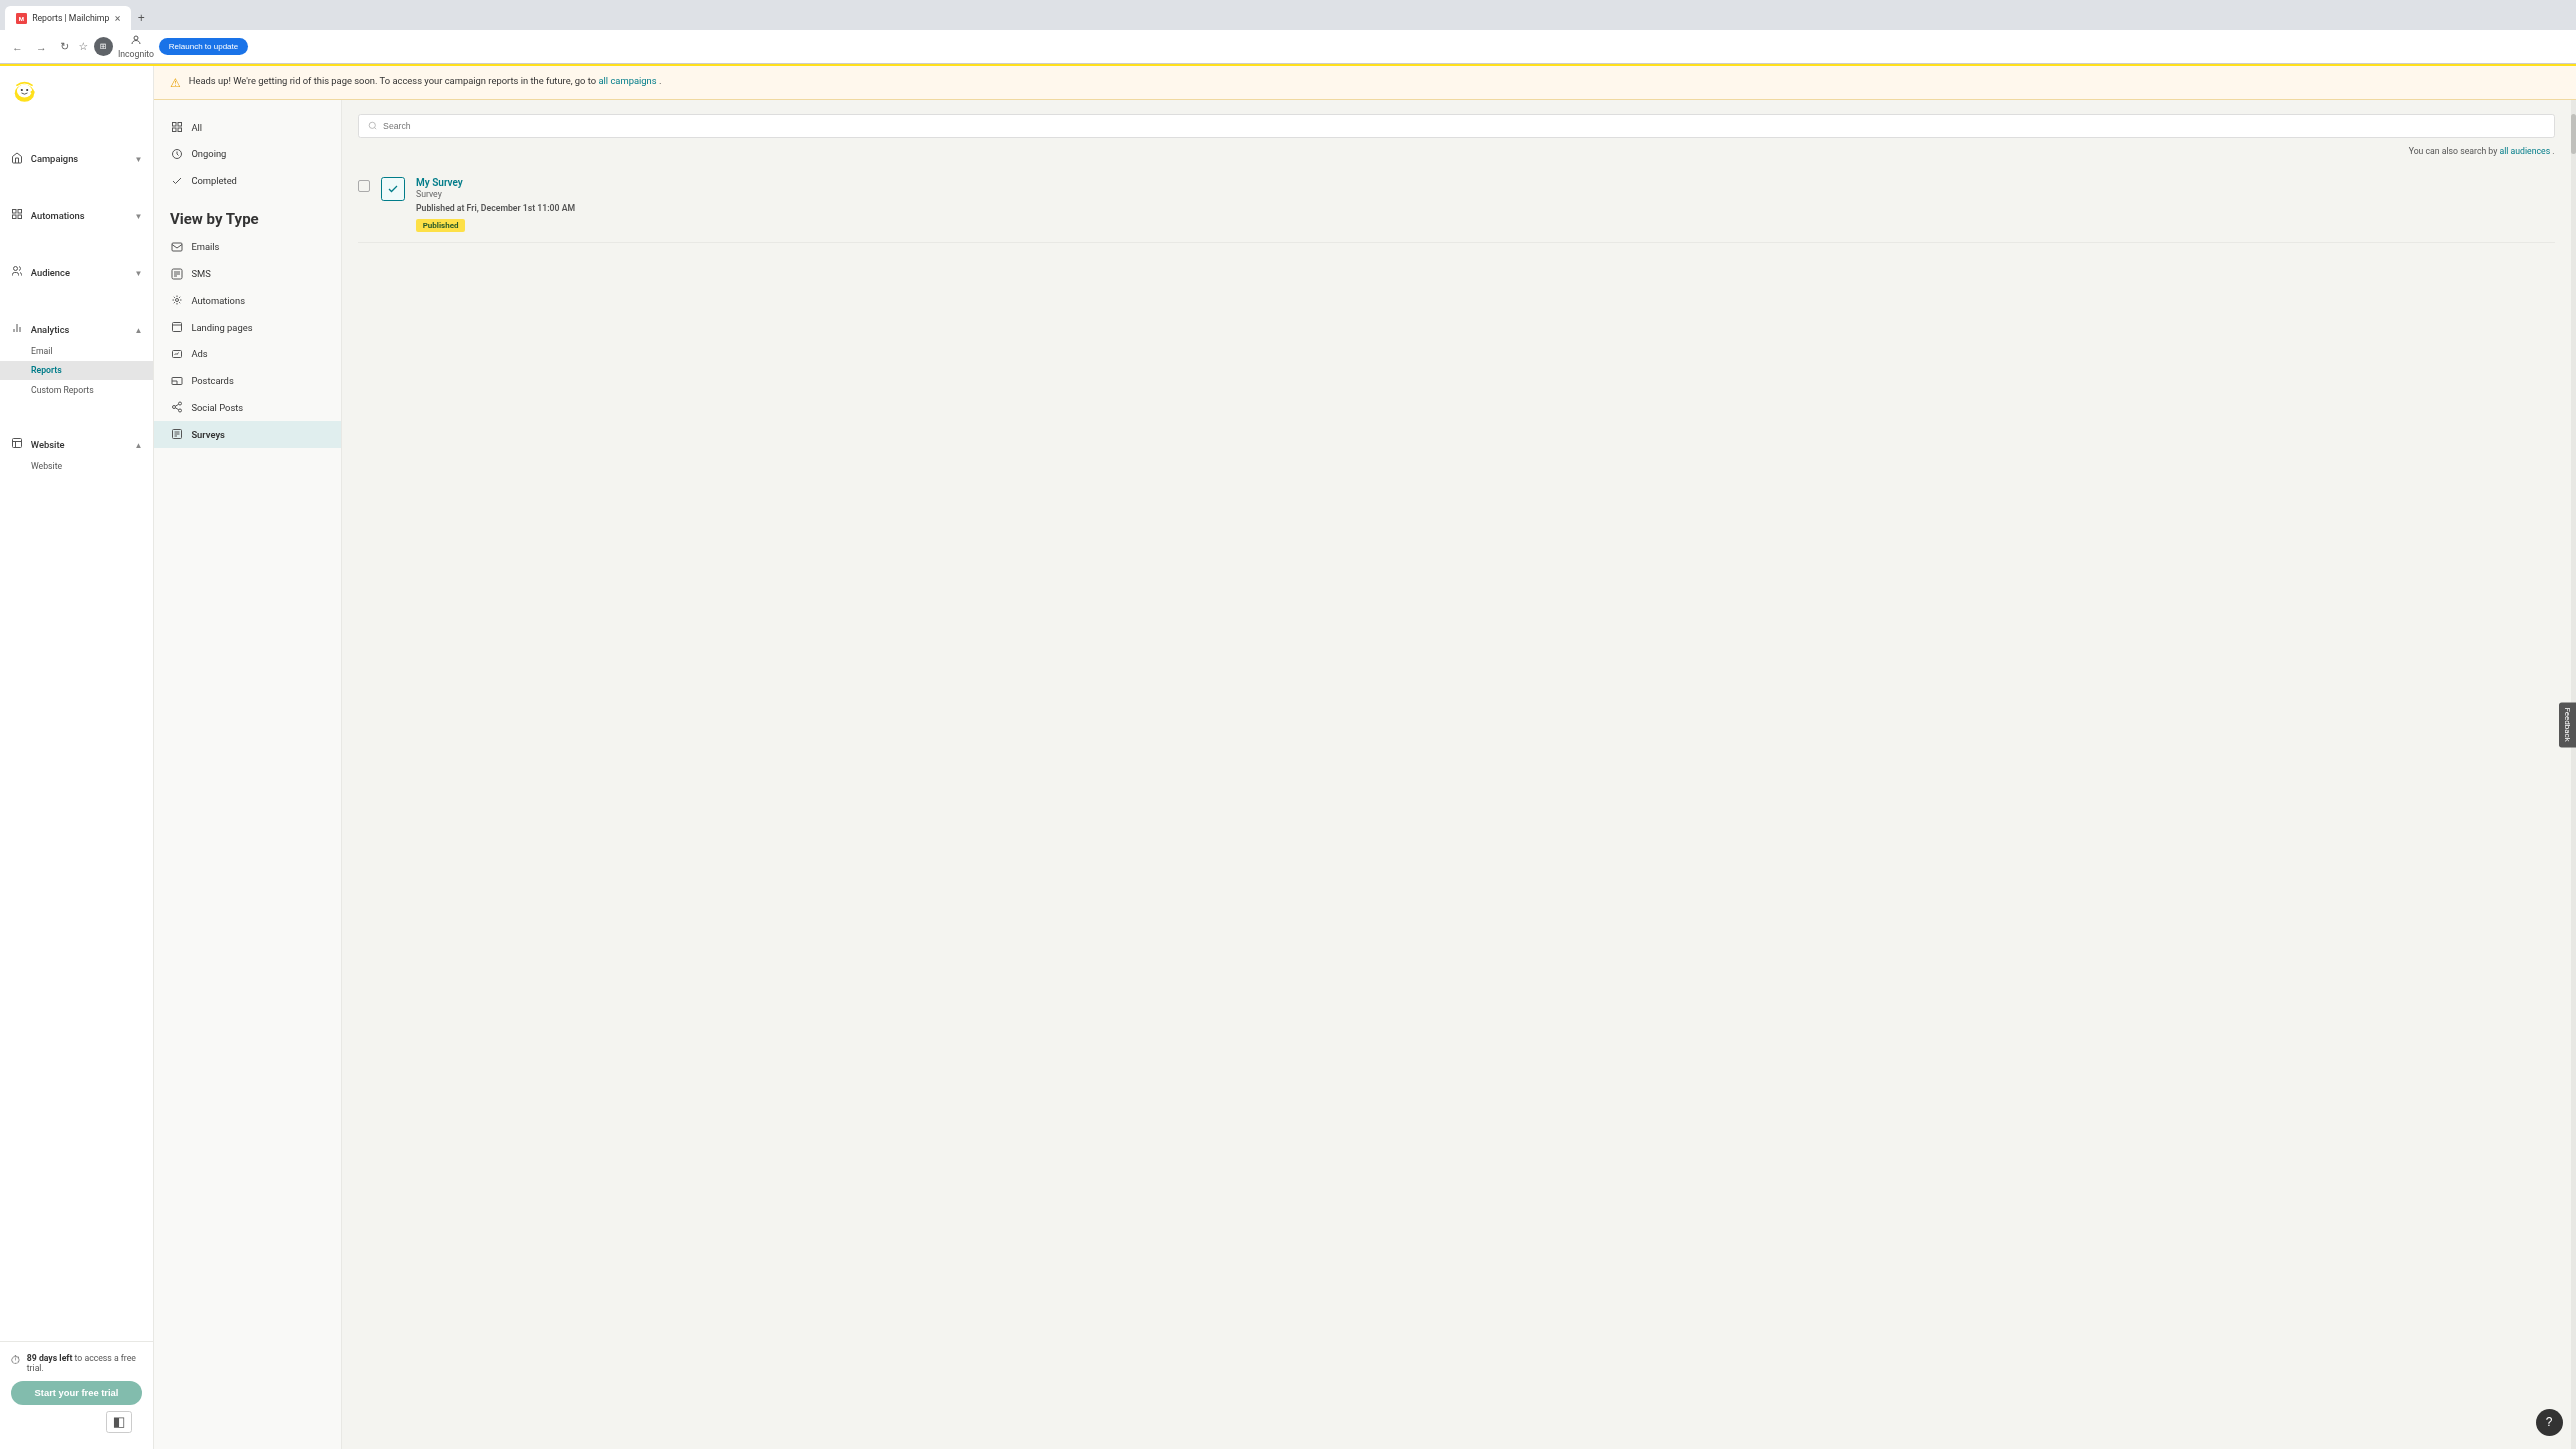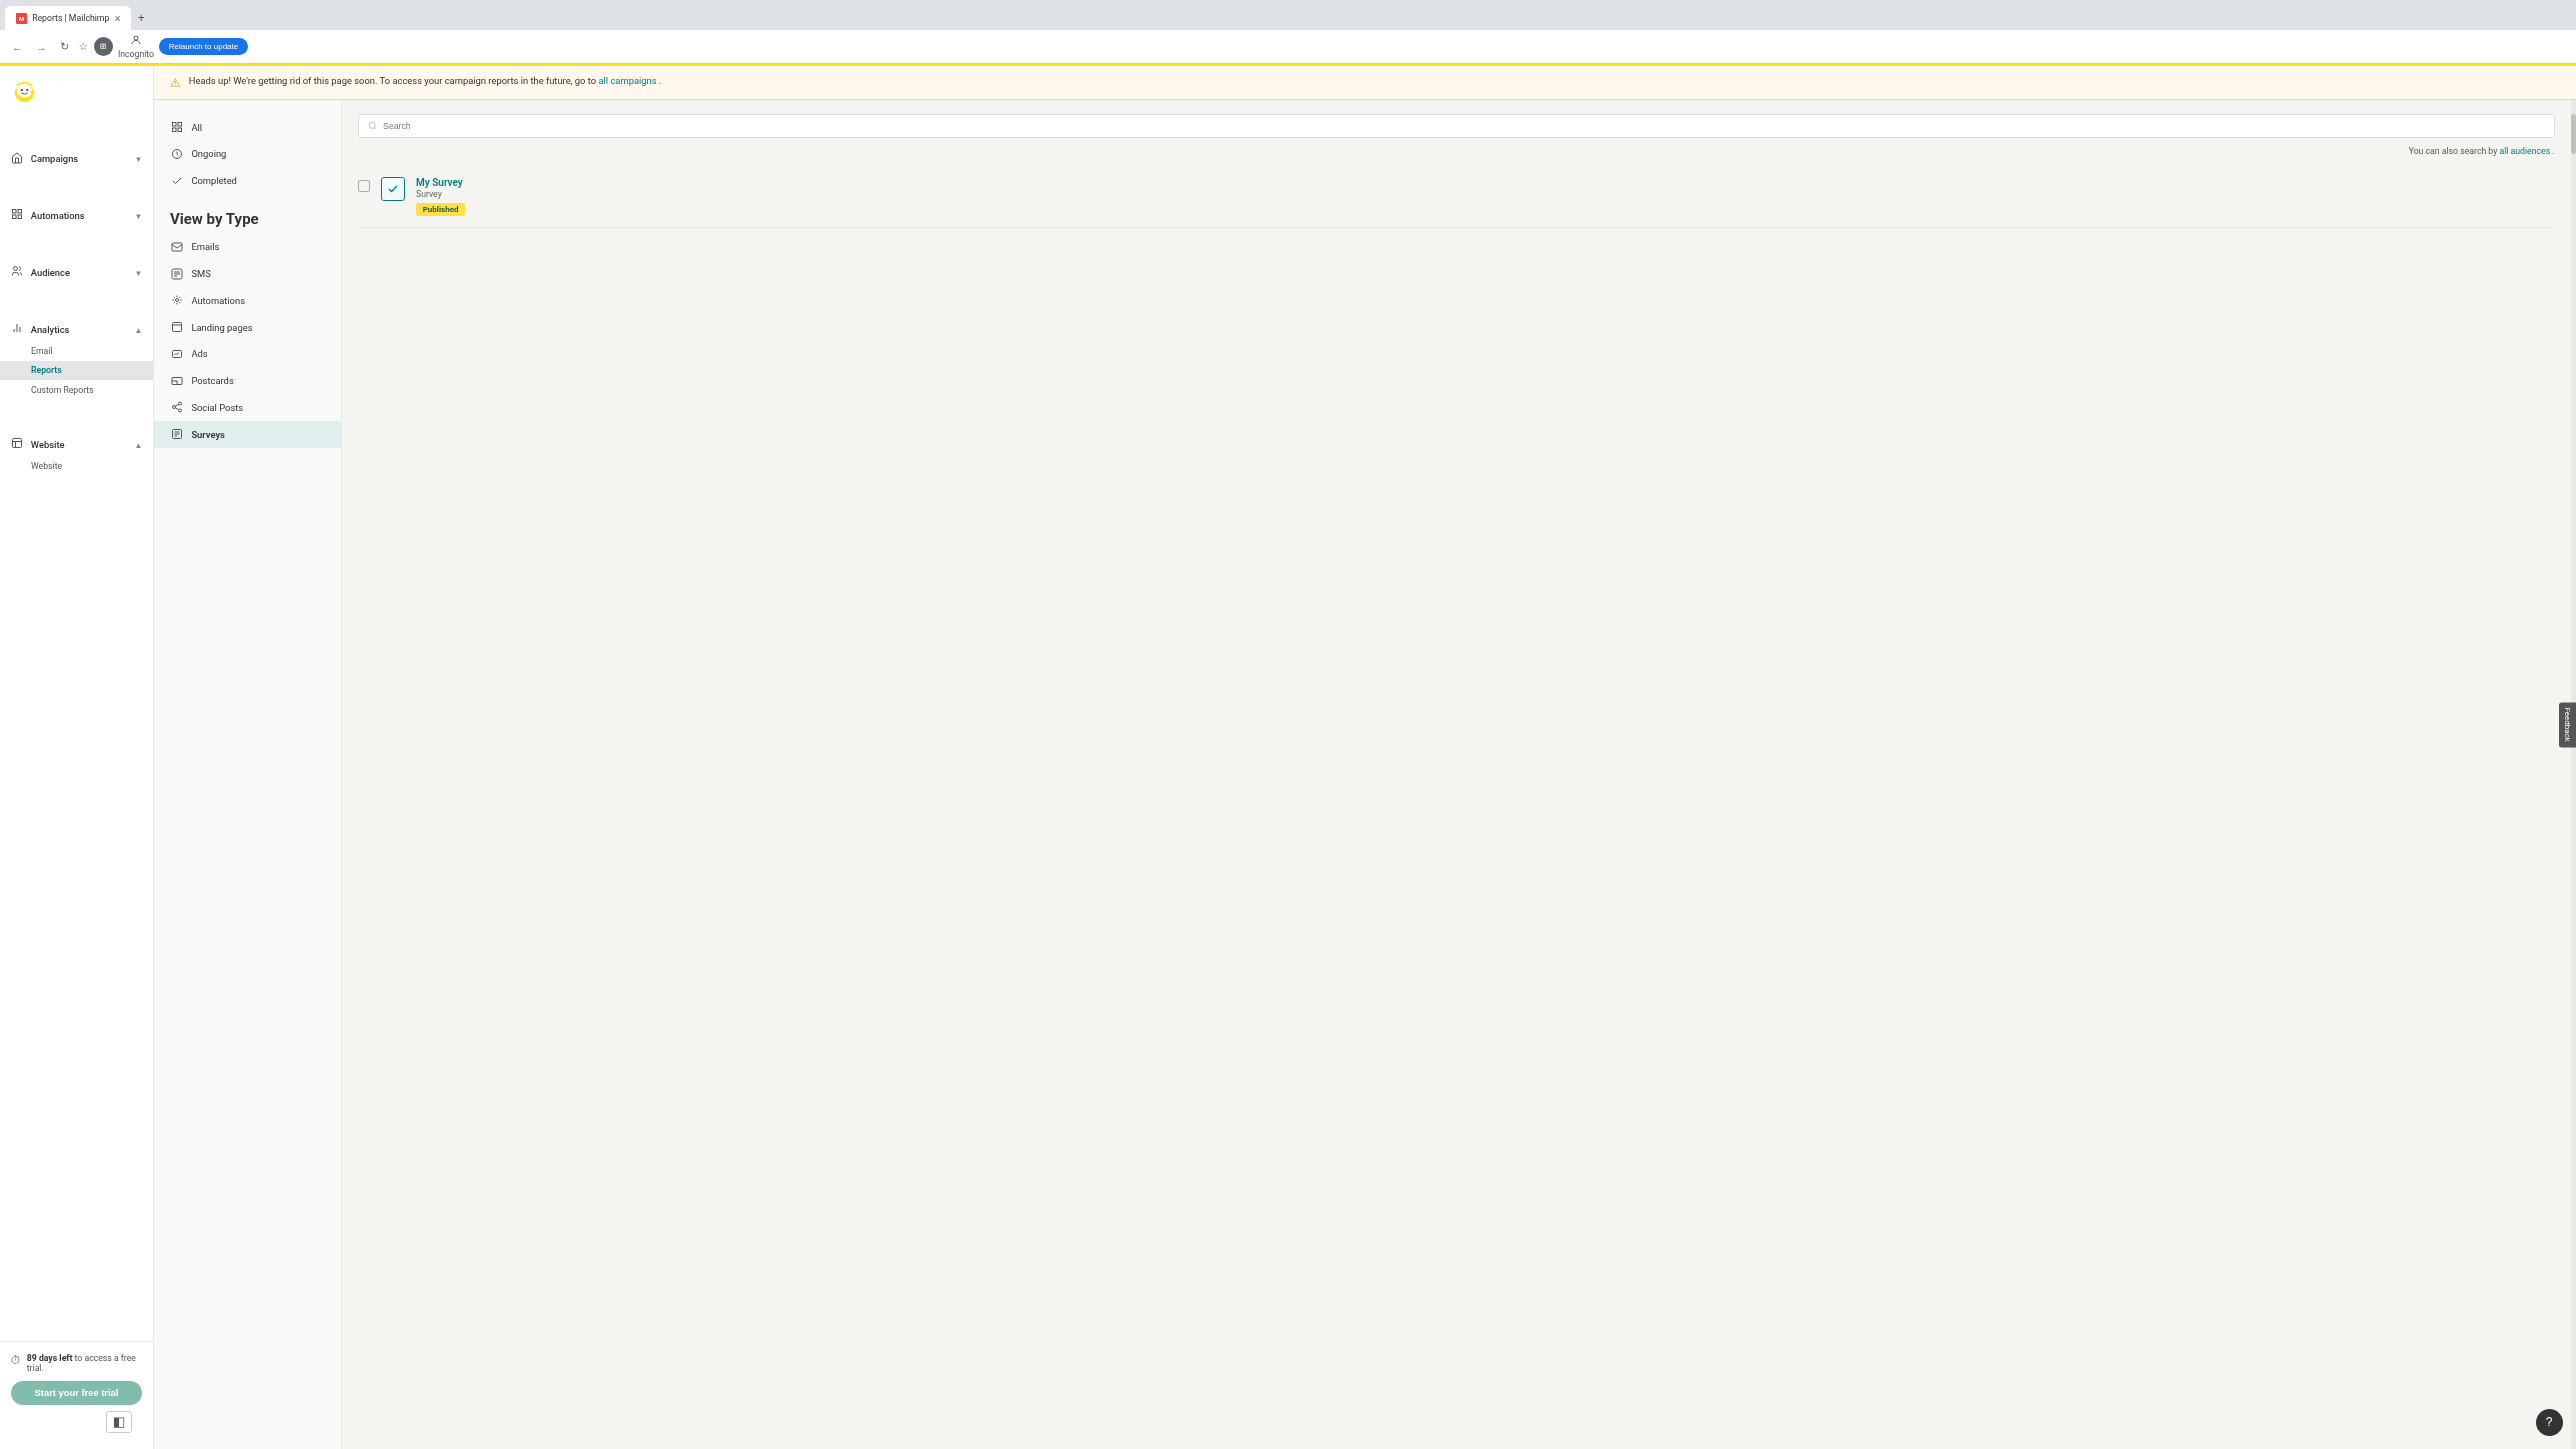--- a/index.html
+++ b/index.html
@@ -392,20 +392,24 @@
         <div class="campaign-item">
           <div class="campaign-checkbox"></div>
           <div class="campaign-icon checked">
             <svg width="12" height="12" viewBox="0 0 24 24" fill="none" stroke="#007c89" stroke-width="2.5">
                 <polyline points="20 6 9 17 4 12"></polyline>
               </svg>
           </div>
           <div class="campaign-details">
             <a class="campaign-name" href="#">My Survey</a>
             <div class="campaign-type">Survey</div>
+            <div class="campaign-date">
+              <span>Published at</span>
+              <span style="font-weight:600;">Fri, December 1st 11:00 AM</span>
+            </div>
             <span class="campaign-badge">Published</span>
           </div>
         </div>
 
       </div>
 
       <div style="width:5.4px;background:#e8e8e4;position:relative;">
         <div style="width:5.4px;height:40px;background:#c0c0bc;border-radius:2.7px;position:absolute;top:13.4px;"></div>
       </div>
     </div>

